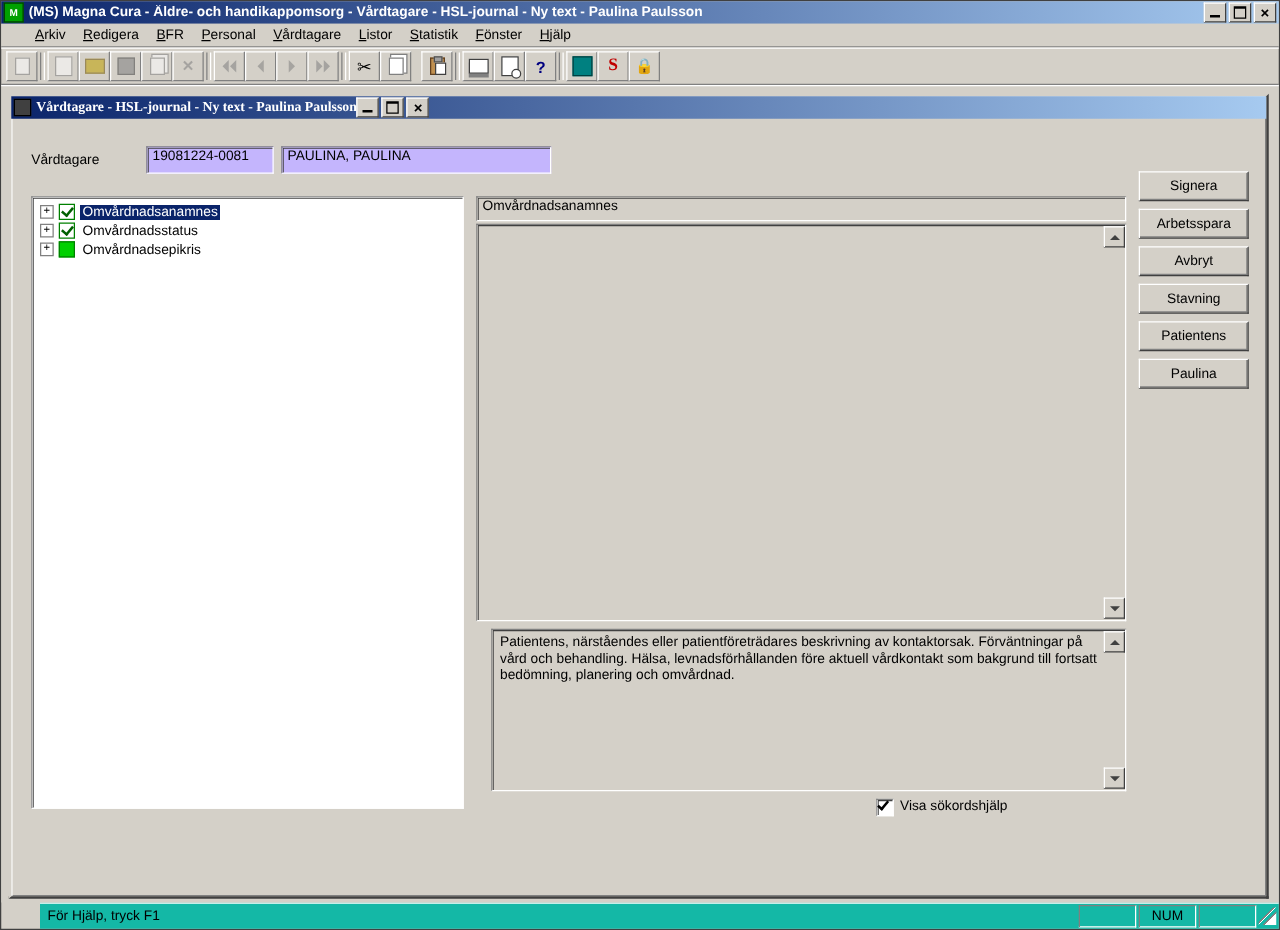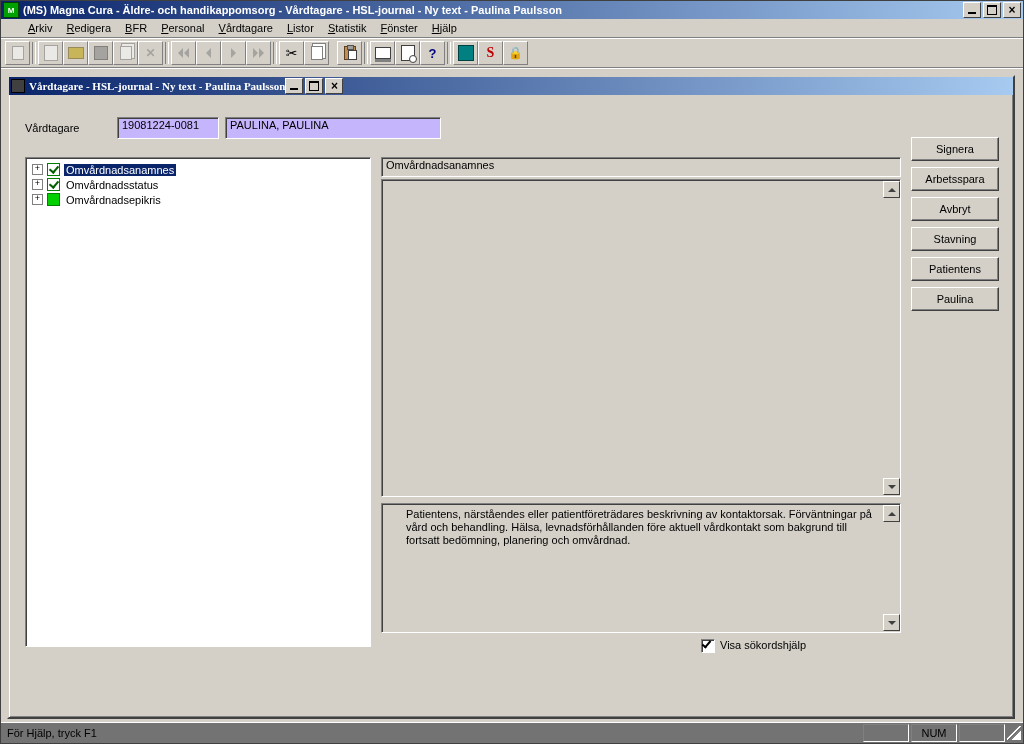--- a/index.html
+++ b/index.html
@@ -74,36 +74,36 @@
   .check-ico.green{ background:#00d000; }
   .check-ico::after{ content:""; width:4px; height:7px; border-right:2px solid #006000; border-bottom:2px solid #006000; transform:rotate(40deg); margin-bottom:2px; }
   .check-ico.empty::after{ display:none; }
   .tree-label { padding:0 2px; }
   .tree-label.sel { background:#0a246a; color:#fff; }
 
   .right-col { flex:1; display:flex; flex-direction:column; }
   .heading-box { height:16px; border:1px solid; border-top-color:#808080; border-left-color:#808080; border-right-color:#fff; border-bottom-color:#fff; box-shadow:inset 1px 1px 0 #404040; background:#d4d0c8; padding:1px 4px; margin-bottom:2px; }
   .textarea-panel { position:relative; border:1px solid; border-top-color:#808080; border-left-color:#808080; border-right-color:#fff; border-bottom-color:#fff; box-shadow:inset 1px 1px 0 #404040; background:#d4d0c8; }
   .edit-area { height:316px; margin-bottom:6px; }
-  .help-area { height:120px; padding:4px 18px 4px 24px; line-height:13px; }
+  .help-area { height:120px; padding:4px 18px 4px 6px; line-height:13px;margin-left:12px; }
   .vscroll { position:absolute; right:1px; top:1px; bottom:1px; width:16px; background:#d4d0c8; display:flex; flex-direction:column; justify-content:space-between; }
   .sbtn { width:15px; height:15px; border:1px solid; border-top-color:#fff; border-left-color:#fff; border-right-color:#404040; border-bottom-color:#404040; background:#d4d0c8; display:flex; align-items:center; justify-content:center; }
   .sarrow{width:0;height:0;border-left:4px solid transparent;border-right:4px solid transparent}
   .sarrow.up{border-bottom:4px solid #404040}
   .sarrow.dn{border-top:4px solid #404040}
 
   .buttons-col { width:88px; display:flex; flex-direction:column; gap:6px; margin-top:-20px; margin-right:4px; }
   .btn3d { height:22px; background:#d4d0c8; border:1px solid; border-top-color:#fff; border-left-color:#fff; border-right-color:#404040; border-bottom-color:#404040; box-shadow:inset -1px -1px 0 #808080; display:flex; align-items:center; justify-content:center; padding:0 4px; cursor:default; }
 
   .checkbox-row { display:flex; align-items:flex-start; margin-top:6px; padding-left:320px; }
   .cb { width:12px; height:12px; border:1px solid; border-top-color:#808080; border-left-color:#808080; border-right-color:#fff; border-bottom-color:#fff; background:#fff; box-shadow:inset 1px 1px 0 #404040; margin-right:5px; position:relative; }
   .cb.checked::after { content:""; position:absolute; left:2px; top:-1px; width:3px; height:7px; border-right:2px solid #000; border-bottom:2px solid #000; transform:rotate(40deg); }
 
   
-  .statusbar { height:20px; border-top:1px solid #fff; display:flex; align-items:center; padding:0 2px; background:#737373; }
+  .statusbar { height:20px; border-top:1px solid #fff; display:flex; align-items:center; padding:0 2px; background:#14b8a6;margin-left:31px; }
   .status-text { flex:1; padding-left:4px; }
   .status-pane { width:44px; height:16px; border:1px solid; border-top-color:#808080; border-left-color:#808080; border-right-color:#fff; border-bottom-color:#fff; margin-left:2px; display:flex; align-items:center; justify-content:center; font-size:11px; }
   .grip { width:14px; height:14px; margin-left:2px; background:
     linear-gradient(135deg, transparent 0 8px, #808080 8px 9px, #fff 9px 10px, transparent 10px 12px, #808080 12px 13px, #fff 13px 14px);
   }
 </style>
 </head>
 <body>
 
 <div class="outer-window">

